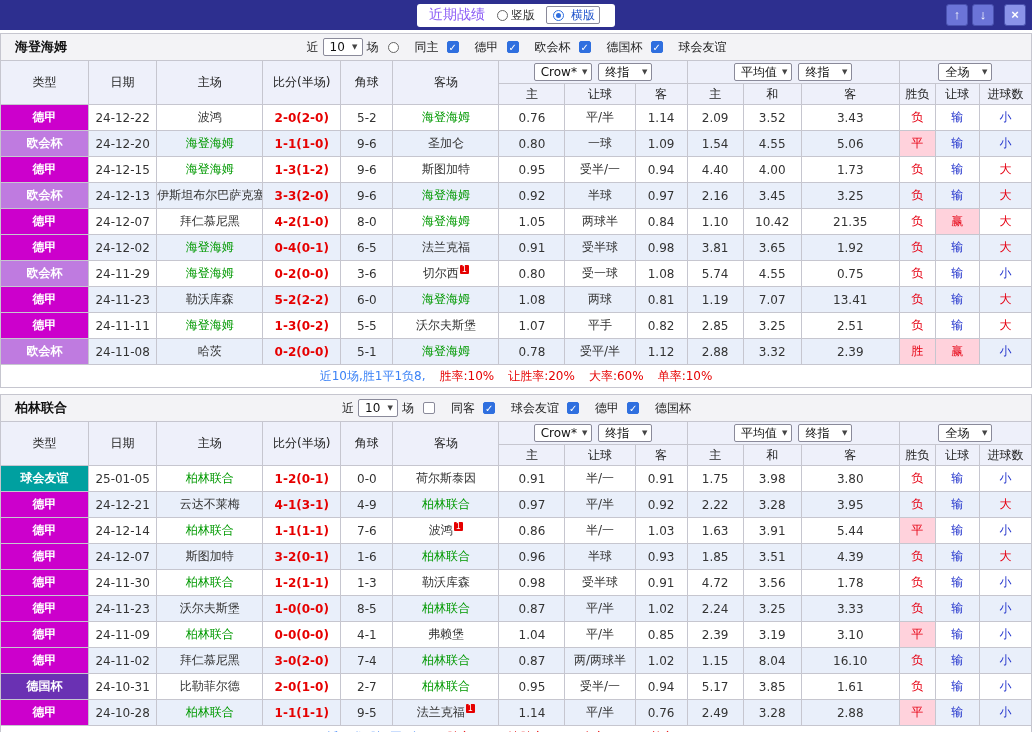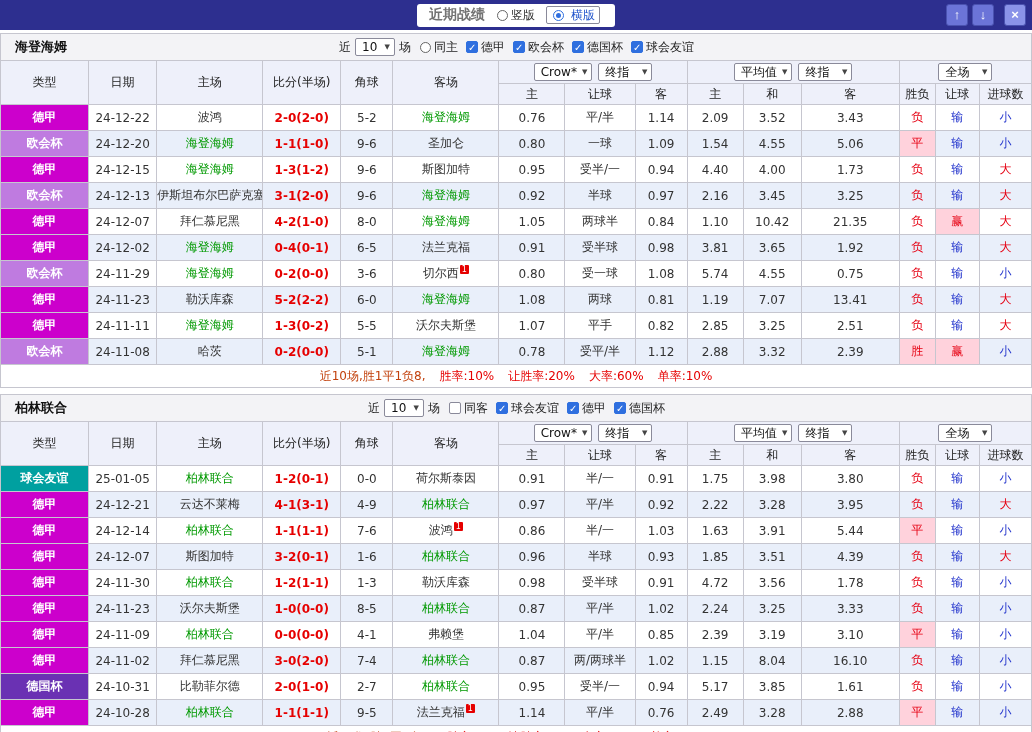--- a/index.html
+++ b/index.html
@@ -4,21 +4,21 @@
 <style>
   * { box-sizing: border-box; }
   body {
     margin: 0; width: 1032px; background: #fff;
     font-family: "DejaVu Sans", "Liberation Sans", sans-serif;
     font-size: 12px; color: #222;
   }
   
   .titlebar { height: 30px; background: #2d2f8f; position: relative; display: flex; align-items: center; }
   .tb-center { position: absolute; left: 50%; transform: translateX(-50%); background: #fff; border-radius: 3px; height: 23px; display: flex; align-items: center; padding: 0 12px; gap: 8px; }
-  .tb-title { color: #737373; font-weight: bold; font-size: 14px; margin-right: 4px; }
+  .tb-title { color: #8b5cf6; font-weight: normal; font-size: 14px; margin-right: 4px; }
   .tb-radio-label { display: inline-flex; align-items: center; gap: 3px; cursor: pointer; color: #333; }
   .tb-radio-label.sel { color: #2255cc; }
   .tb-buttons { position: absolute; right: 6px; display: flex; gap: 4px; align-items: center; }
   .tb-btn { width: 22px; height: 22px; background: #6b74d8; border: 1px solid #4a52b0; border-radius: 3px; color: #fff; font-size: 13px; line-height: 20px; text-align: center; font-weight: bold; padding: 0; cursor: pointer; }
   .tb-btn.close { background: #8a93e8; margin-left: 6px; }
   
   .radio { width: 11px; height: 11px; border: 1px solid #666; border-radius: 50%; display: inline-block; background: #fff; position: relative; flex: none; }
   .radio.checked { border-color: #2f6fdf; }
   .radio.checked::after { content: ""; position: absolute; left: 2px; top: 2px; width: 5px; height: 5px; border-radius: 50%; background: #2f6fdf; }
   .cb { width: 12px; height: 12px; border: 1px solid #8a8a9a; border-radius: 2px; display: inline-block; background: #fff; position: relative; flex: none; }
@@ -28,39 +28,39 @@
   .sel { display: inline-flex; align-items: center; justify-content: space-between; background: #fff; border: 1px solid #8a8a9a; border-radius: 2px; height: 18px; padding: 0 4px 0 6px; margin: 0 3px; min-width: 54px; cursor: pointer; font-size: 12px; color: #111; }
   .sel i { font-style: normal; font-size: 7px; margin-left: 5px; color: #444; }
   .sel.num { min-width: 40px; }
   
   .panel { width: 1032px; margin-top: 3px; }
   .panel + .panel { margin-top: 6px; }
   .filterbar { height: 27px; background: #f3f3f6; border: 1px solid #c6c6cf; border-bottom: none; position: relative; display: flex; align-items: center; }
   .teamname { position: absolute; left: 14px; font-weight: bold; font-size: 13px; color: #111; }
   .filters { margin: 0 auto; display: flex; align-items: center; }
   .filters .lab { margin: 0 1px; }
-  .fwrap { display: inline-flex; align-items: center; gap: 3px; margin-left: 8px; cursor: pointer; color: #222; }
+  .fwrap { display: inline-flex; align-items: center; gap: 16px; margin-left: 8px; cursor: pointer; color: #222; }
   
   table { border-collapse: collapse; table-layout: fixed; width: 1032px; }
   th, td { border: 1px solid #c6c6cf; text-align: center; padding: 0; overflow: hidden; white-space: nowrap; font-size: 12px; }
   thead th { background: #eef0fa; font-weight: normal; color: #222; height: 21px; }
   thead tr.selrow th { height: 23px; }
   tbody td { height: 26px; background: #fff; }
   tbody tr.alt td { background: #e9effa; }
   td.type { color: #fff; font-weight: bold; }
   td.score { color: #e60000; font-weight: bold; }
   td.date, td.corner, td.num { color: #333; }
   .focal { color: #009900; }
   .opp { color: #333; }
   td.res { font-weight: normal; }
   td.res.hl { background: #ffd2dc !important; }
   sup.badge { background: #e60000; color: #fff; font-size: 8px; line-height: 10px; padding: 0 2px; margin-left: 1px; border-radius: 1px; }
   
   .summary { height: 23px; border: 1px solid #c6c6cf; border-top: none; background: #fff; display: flex; align-items: center; justify-content: center; gap: 14px; font-size: 12px; }
-  .sum-prefix { color: #c2410c; }
+  .sum-prefix { color: #3b82f6; }
   .sum-stat { color: #e60000; }
 </style>
 </head>
 <body>
 
 <div class="titlebar">
   <div class="tb-center">
     <span class="tb-title">近期战绩</span>
     <span class="tb-radio-label">
       <span class="radio"></span>
@@ -223,21 +223,21 @@
           <td class="num">4.00</td>
           <td class="num">1.73</td>
           <td class="res" style="color: rgb(230, 0, 18);">负</td>
           <td class="res" style="color: rgb(34, 51, 204);">输</td>
           <td class="res" style="color: rgb(230, 0, 18);">大</td>
         </tr>
         <tr class="alt">
           <td class="type" style="background: rgb(191, 123, 224);">欧会杯</td>
           <td class="date">24-12-13</td>
           <td><span class="opp">伊斯坦布尔巴萨克塞尔</span></td>
-          <td class="score">3-1(2-0)</td>
+          <td class="score">3-3(2-0)</td>
           <td class="corner">9-6</td>
           <td><span class="focal">海登海姆</span></td>
           <td class="num">0.92</td>
           <td class="num">半球</td>
           <td class="num">0.97</td>
           <td class="num">2.16</td>
           <td class="num">3.45</td>
           <td class="num">3.25</td>
           <td class="res" style="color: rgb(230, 0, 18);">负</td>
           <td class="res" style="color: rgb(34, 51, 204);">输</td>

